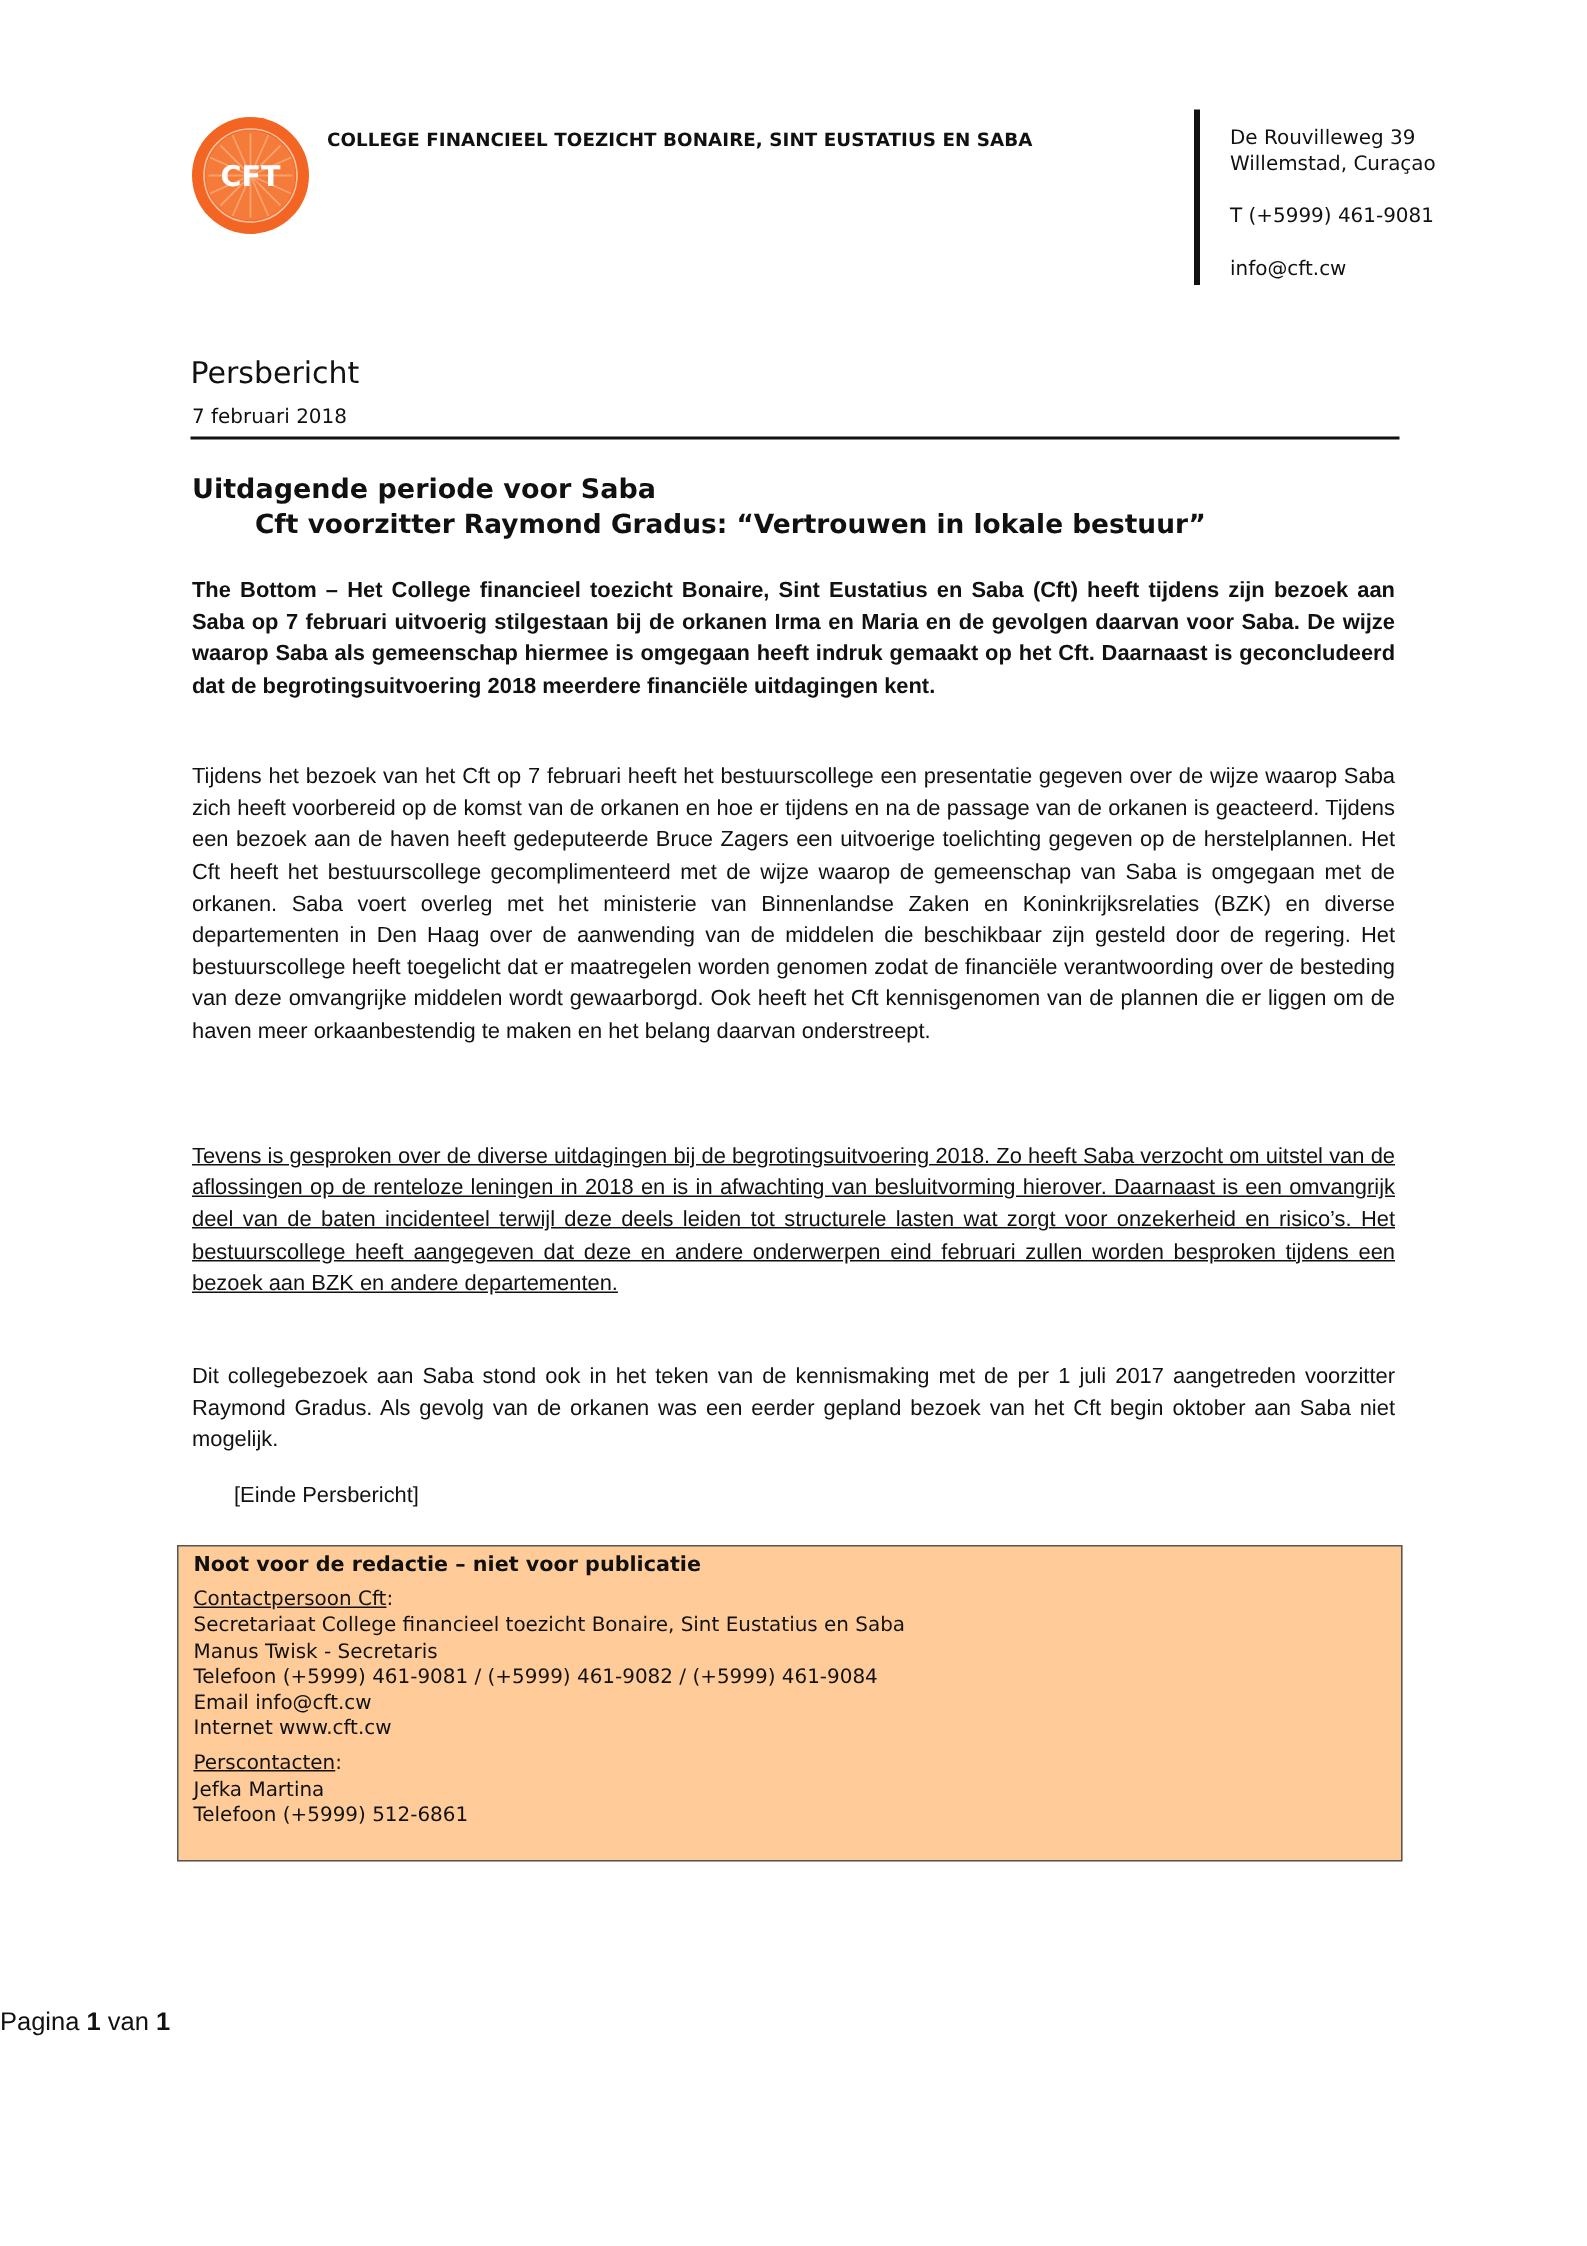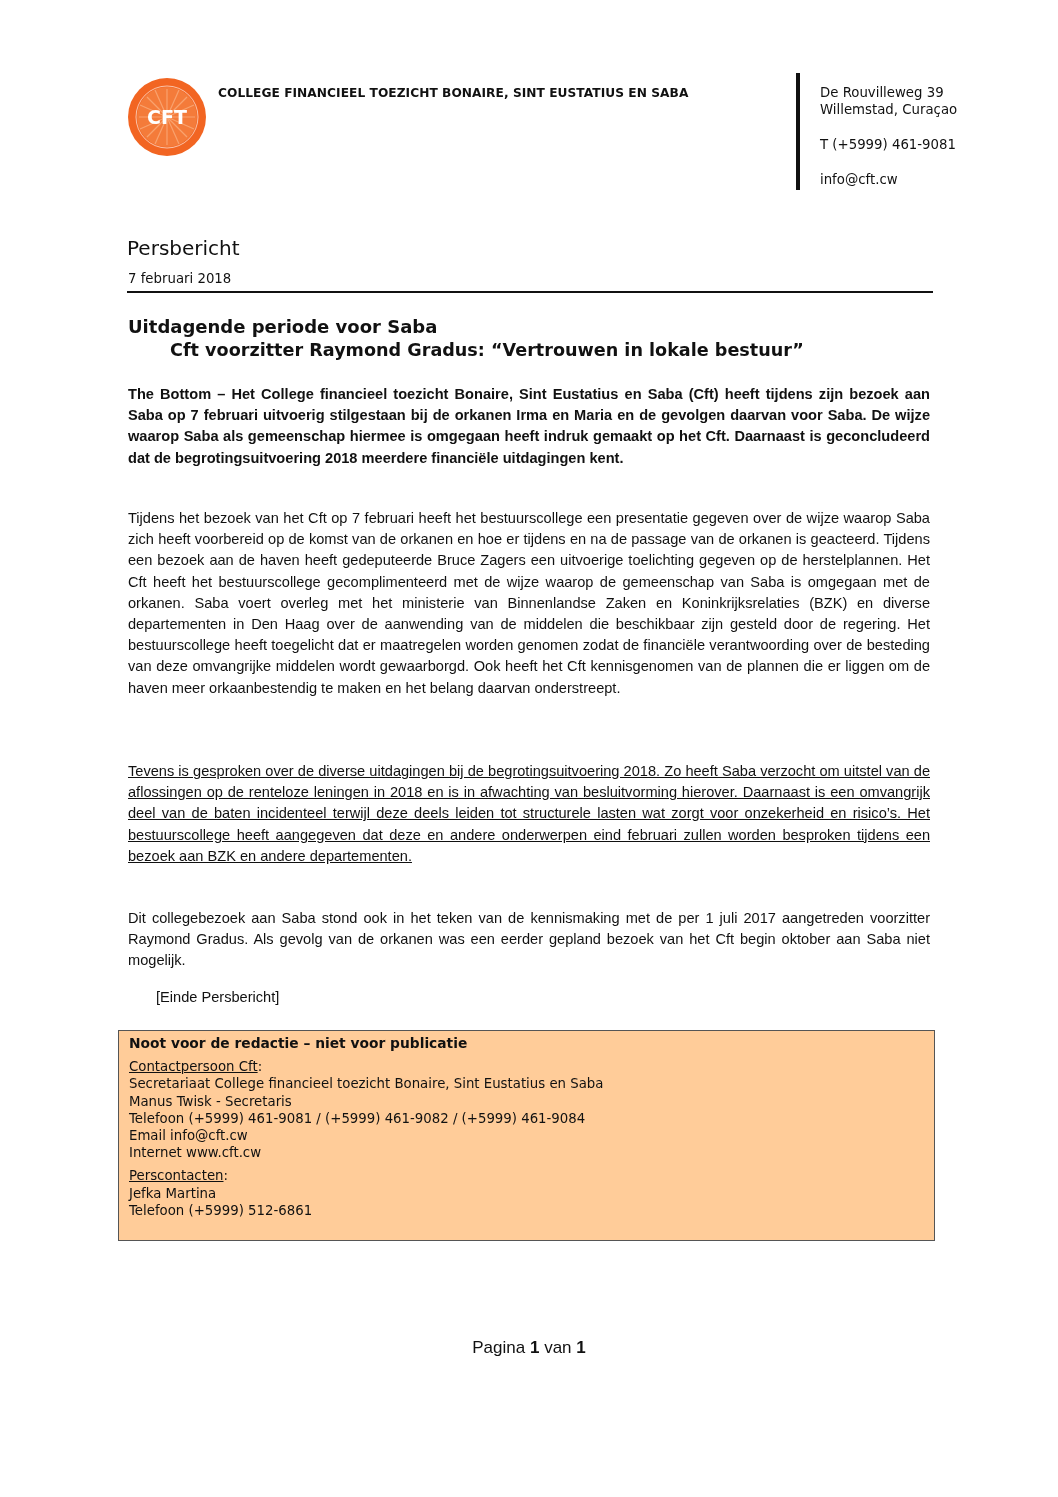--- a/index.html
+++ b/index.html
@@ -16,21 +16,21 @@
   .headline { left: 128px; top: 340px; font-size: 17.6px; font-weight: bold; white-space: nowrap; margin-left: 42px; }
   .para { left: 128px; width: 802px; font-size: 14.6px; line-height: 21.2px; text-align: justify; font-family: "Liberation Sans", sans-serif; }
   .para.lead { font-weight: bold; }
   .para p { margin: 0; }
   .end { left: 128px; top: 989px; font-size: 14.6px; font-family: "Liberation Sans", sans-serif; margin-left: 28px; }
   .note { left: 118px; top: 1030px; width: 817px; height: 211px; background: #ffcc99; border: 1.5px solid #555; box-sizing: border-box; }
   .note-inner { position: absolute; left: 10px; top: 4px; font-size: 13.3px; line-height: 17.2px; }
   .note-title { font-weight: bold; font-size: 13.8px; margin-bottom: 6px; }
   .u { text-decoration: underline; }
   .gap { height: 6px; }
-  .footer { left: 0; width: 1058px; top: 1338px; text-align: center; font-size: 17px; font-family: "Liberation Sans", sans-serif; }
+  .footer { left: 0; width: 1058px; top: 1338px; font-size: 17px; font-family: "Liberation Sans", sans-serif; }
   .footer b { font-weight: bold; }
 </style>
 </head>
 <body>
 
 <div class="abs logo">
   <svg width="80" height="80" viewBox="0 0 80 80">
     <circle cx="40" cy="40" r="39" fill="#f26522"></circle>
     <circle cx="40" cy="40" r="30" fill="#f47b3a"></circle>
     <g stroke="#f9a26e" stroke-width="1.2">

